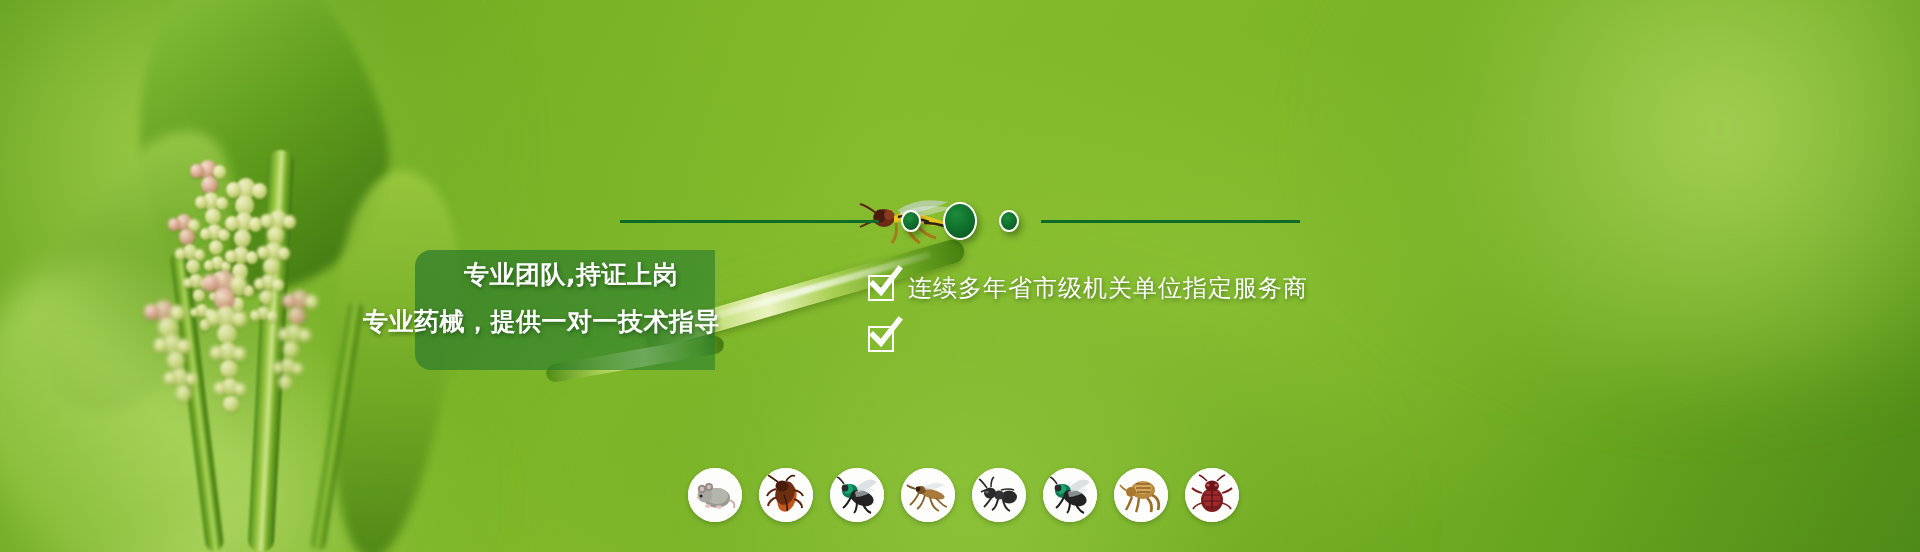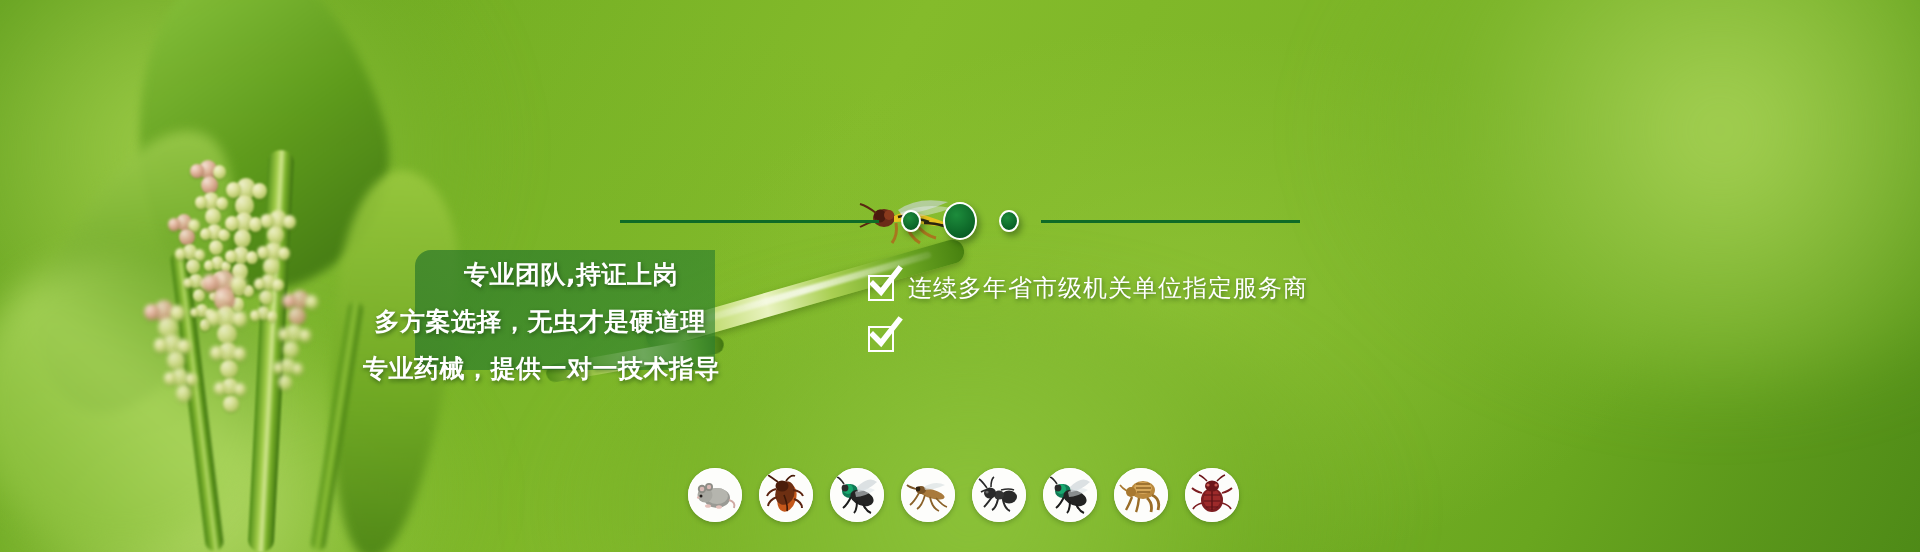--- a/index.html
+++ b/index.html
@@ -286,21 +286,20 @@
     <span class="dot sm"></span>
     <span class="dot lg"></span>
     <span class="dot sm"></span>
     <span class="rule"></span>
   </div>
 
   <div class="panel"></div>
 
   <div class="claims">
     <div class="claim c1">专业团队,持证上岗</div>
-    <div class="claim c2">多方案选择，无虫才是硬道理</div>
     <div class="claim c3">专业药械，提供一对一技术指导</div>
   </div>
 
   <div class="bullets">
     <div class="bullet">
       <span class="cbox">
         <svg viewBox="0 0 34 34">
             <path d="M5 18 L13 26 L31 3" stroke="#ffffff" stroke-width="5.5" fill="none" stroke-linecap="square"></path>
           </svg>
       </span>

